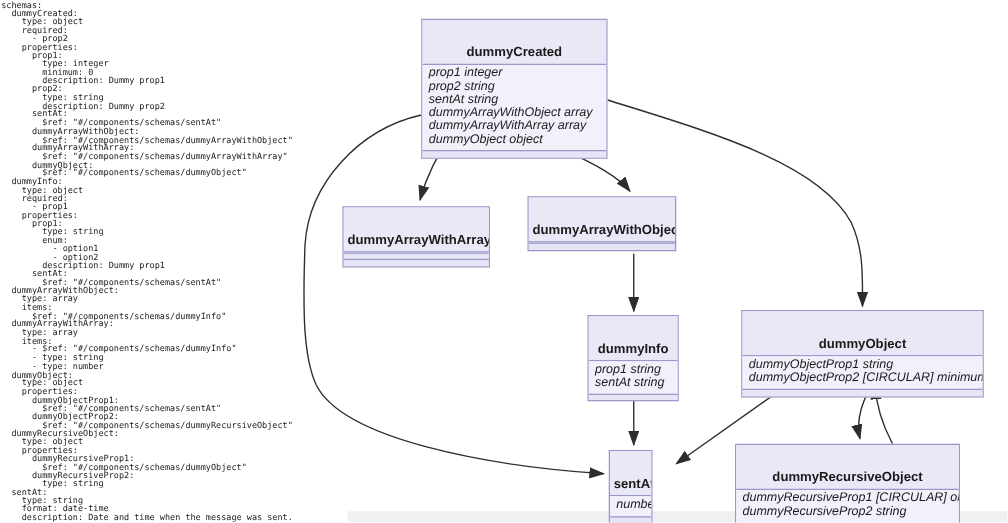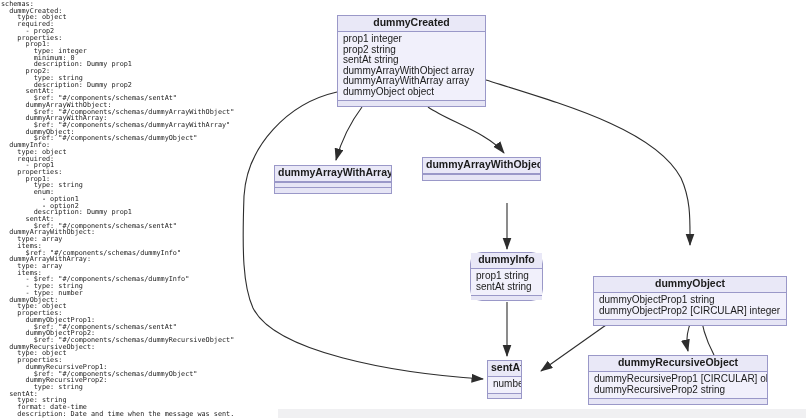--- a/index.html
+++ b/index.html
@@ -31,30 +31,30 @@
   svg.edges{position:absolute;left:0;top:0;}
   svg.edges path.edge{fill:none;stroke:var(--edge-color);stroke-width:1.1px;}
   .node{
     position:absolute;box-sizing:border-box;
     background:var(--node-fill);
     border:1px solid var(--node-border);
     box-shadow:0 0 0 0 transparent;
   }
   .node .title{
     display:block;text-align:center;font-weight:bold;
-    font-size:10.5px;line-height:12px;padding:0 3px 3px;
+    font-size:10.5px;line-height:12px;padding:20px 3px 3px;
     color:var(--text-color);
     background:var(--node-title-fill);
     border-bottom:1px solid var(--node-border);
     white-space:nowrap;overflow:hidden;
   }
   .node .attrs{
     font-size:10px;line-height:10.5px;padding:2px 5px 3px;
     color:var(--text-color);white-space:pre;
-    background:var(--node-fill);overflow:hidden;
+    background:var(--node-fill);overflow:hidden;font-style:italic;
   }
   .node .strip{
     height:4px;border-top:1px solid var(--node-border);
     background:var(--node-strip-fill);
   }
   .node .strip.tall{height:5px;}
 </style>
 </head>
 <body>
 
@@ -157,31 +157,31 @@
     <div class="title">dummyArrayWithArray</div>
     <div class="strip"></div>
     <div class="strip tall"></div>
   </div>
 
   <div class="node" style="left:422px;top:157px;width:119px;">
     <div class="title">dummyArrayWithObject</div>
     <div class="strip tall"></div>
   </div>
 
-  <div class="node" style="left:470px;top:252px;width:73px;border-radius:12px;">
+  <div class="node" style="left:470px;top:252px;width:73px;">
     <div class="title">dummyInfo</div>
     <div class="attrs">prop1 string
 sentAt string</div>
     <div class="strip"></div>
   </div>
 
-  <div class="node" style="left:593px;top:248px;width:194px;margin-top:28px;">
+  <div class="node" style="left:593px;top:248px;width:194px;">
     <div class="title">dummyObject</div>
     <div class="attrs">dummyObjectProp1 string
-dummyObjectProp2 [CIRCULAR] integer</div>
+dummyObjectProp2 [CIRCULAR] minimum</div>
     <div class="strip tall"></div>
   </div>
 
   <div class="node" style="left:487px;top:360px;width:35px;">
     <div class="title">sentAt</div>
     <div class="attrs">number</div>
     <div class="strip"></div>
   </div>
 
   <div class="node" style="left:588px;top:355px;width:180px;">

